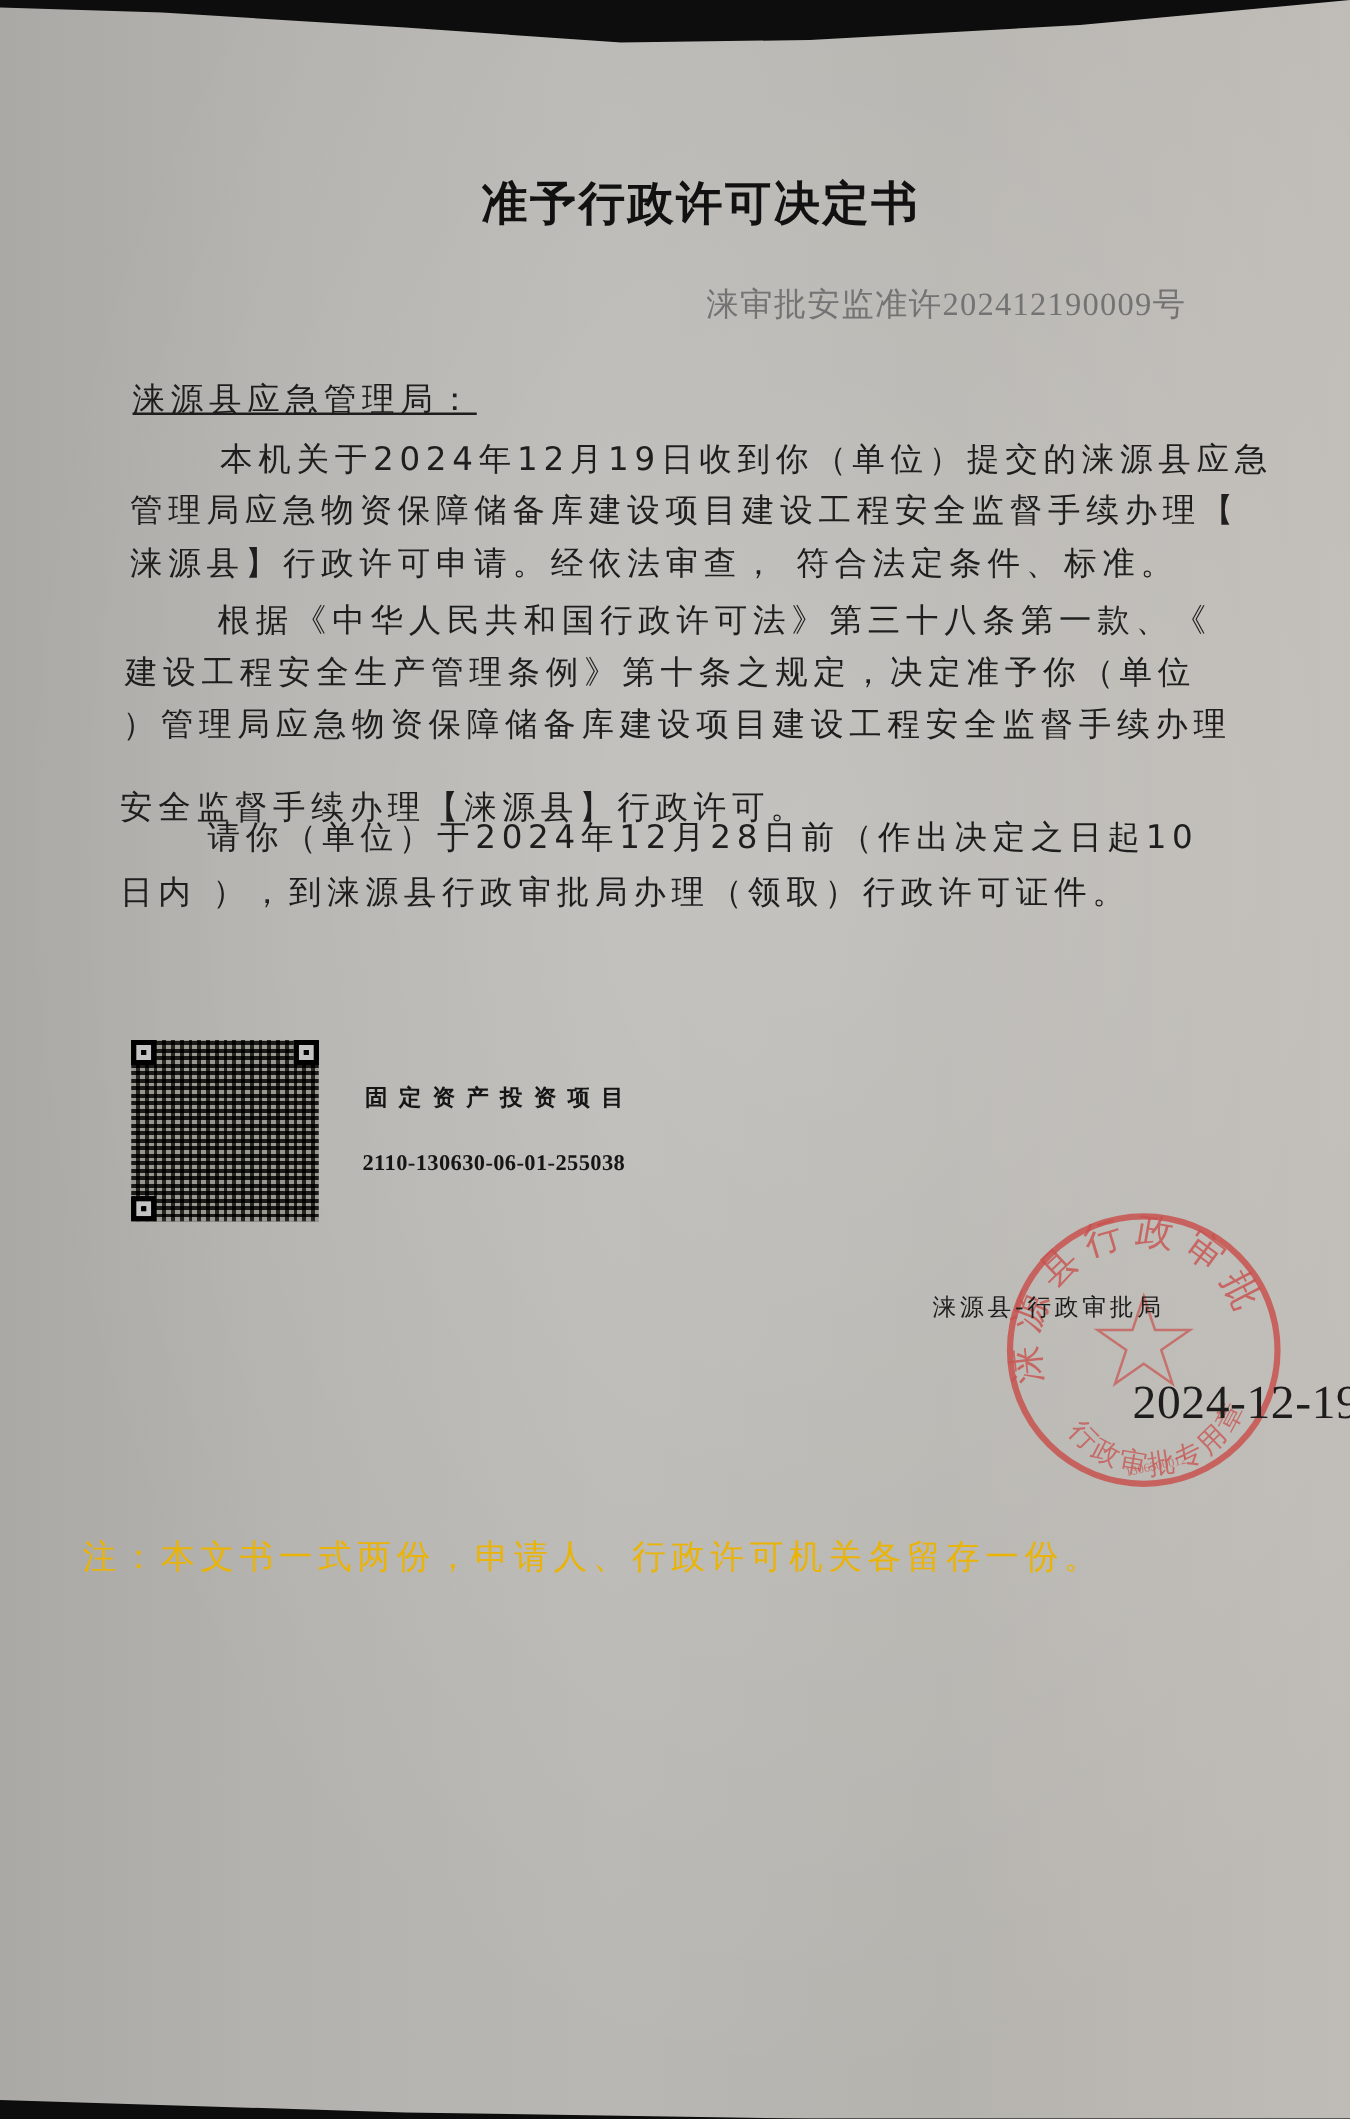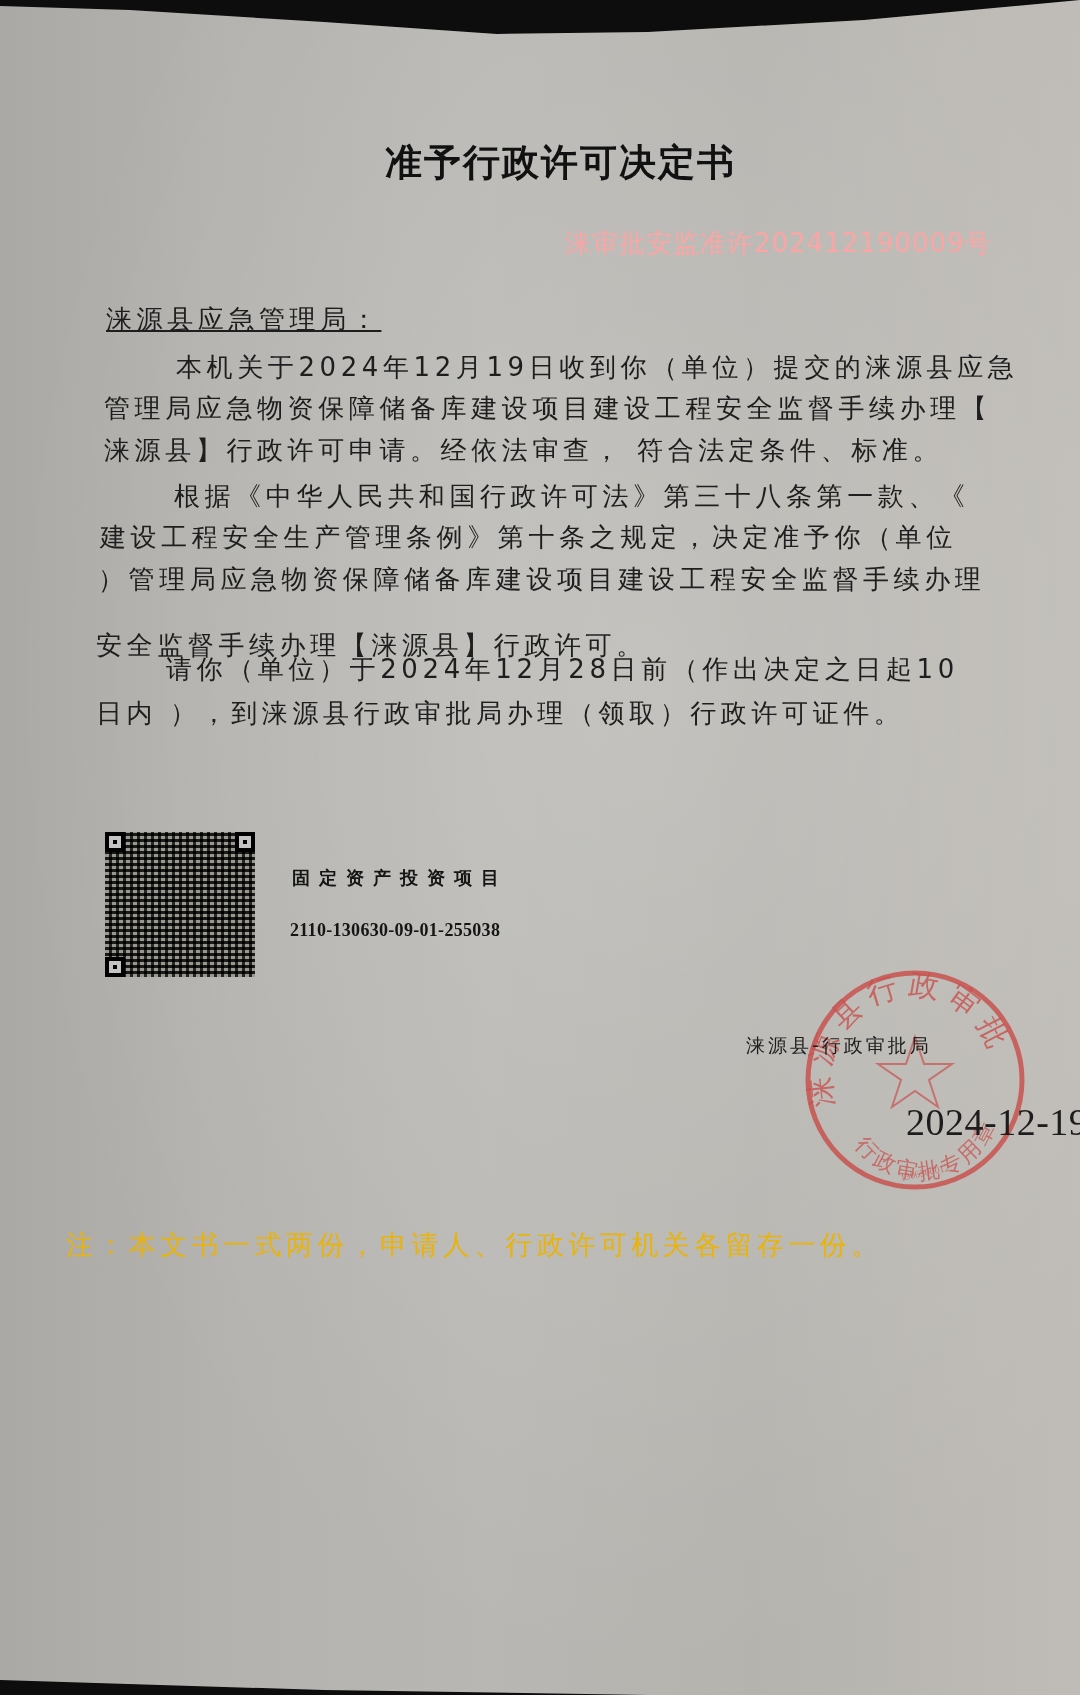--- a/index.html
+++ b/index.html
@@ -14,21 +14,21 @@
     clip-path: polygon(0 6px, 12% 10px, 30% 22px, 46% 34px, 60% 32px, 80% 20px, 100% 0, 100% 1695px, 60% 1695px, 30% 1690px, 0 1680px);
   }
   .paper::after {
     content: ""; position: absolute; inset: 0;
     background: radial-gradient(ellipse at 60% 40%, rgba(255,255,255,0.18), rgba(0,0,0,0) 70%);
   }
   .text { position: absolute; color: #1b1b1b; white-space: nowrap; z-index: 3; }
   .title {
     left: 385px; top: 138px; font-size: 37px; font-weight: bold; letter-spacing: 2px; color: #111;
   }
-  .docno { left: 565px; top: 226px; font-size: 26px; letter-spacing: 1px; color: #fca5a5; }
+  .docno { left: 565px; top: 226px; font-size: 26px; letter-spacing: 1px; color: #737373; font-family: Liberation Serif, serif; }
   .line { font-size: 26px; letter-spacing: 4.6px; color: #1e1e1e; }
   .qr {
     position: absolute; left: 105px; top: 832px; width: 150px; height: 145px; z-index: 2;
     background:
       repeating-linear-gradient(0deg, rgba(0,0,0,0.0) 0 3px, rgba(0,0,0,0.55) 3px 6px),
       repeating-linear-gradient(90deg, rgba(0,0,0,0.0) 0 4px, rgba(0,0,0,0.5) 4px 7px),
       #8f8e8a;
     filter: contrast(1.6);
   }
   .finder { position: absolute; width: 20px; height: 20px; border: 4px solid #111; background: #aaa; box-sizing: border-box; }
@@ -60,21 +60,21 @@
 <div class="text line" style="left:96px; top:628px;">安全监督手续办理【涞源县】行政许可。</div>
 <div class="text line" style="left:166px; top:652px;">请你（单位）于2024年12月28日前（作出决定之日起10</div>
 <div class="text line" style="left:96px; top:696px;">日内 ），到涞源县行政审批局办理（领取）行政许可证件。</div>
 
 <div class="qr">
   <div class="finder" style="left:0; top:0;"></div>
   <div class="finder" style="right:0; top:0;"></div>
   <div class="finder" style="left:0; bottom:0;"></div>
 </div>
 <div class="text proj-label">固定资产投资项目</div>
-<div class="text proj-code">2110-130630-09-01-255038</div>
+<div class="text proj-code">2110-130630-06-01-255038</div>
 
 <svg class="stamp" viewBox="0 0 230 230">
   <circle cx="115" cy="115" r="107" fill="none" stroke="#c8524f" stroke-width="5" opacity="0.85"></circle>
   <defs>
     <path id="arcTop" d="M 35 140 A 82 82 0 0 1 190 85"></path>
     <path id="arcBot" d="M 55 180 A 80 80 0 0 0 200 130"></path>
   </defs>
   <text font-size="30" fill="#c8524f" opacity="0.8" letter-spacing="8" font-family="DejaVu Sans, sans-serif">
     <textPath href="#arcTop">涞源县行政审批</textPath>
   </text>

